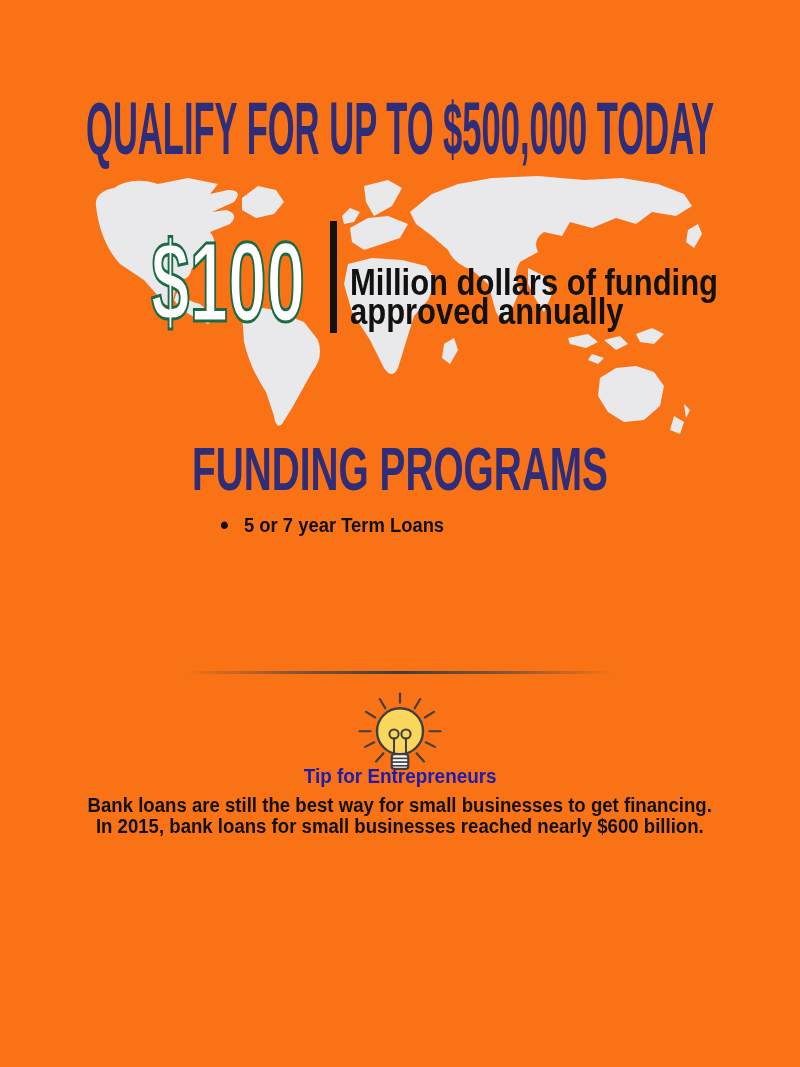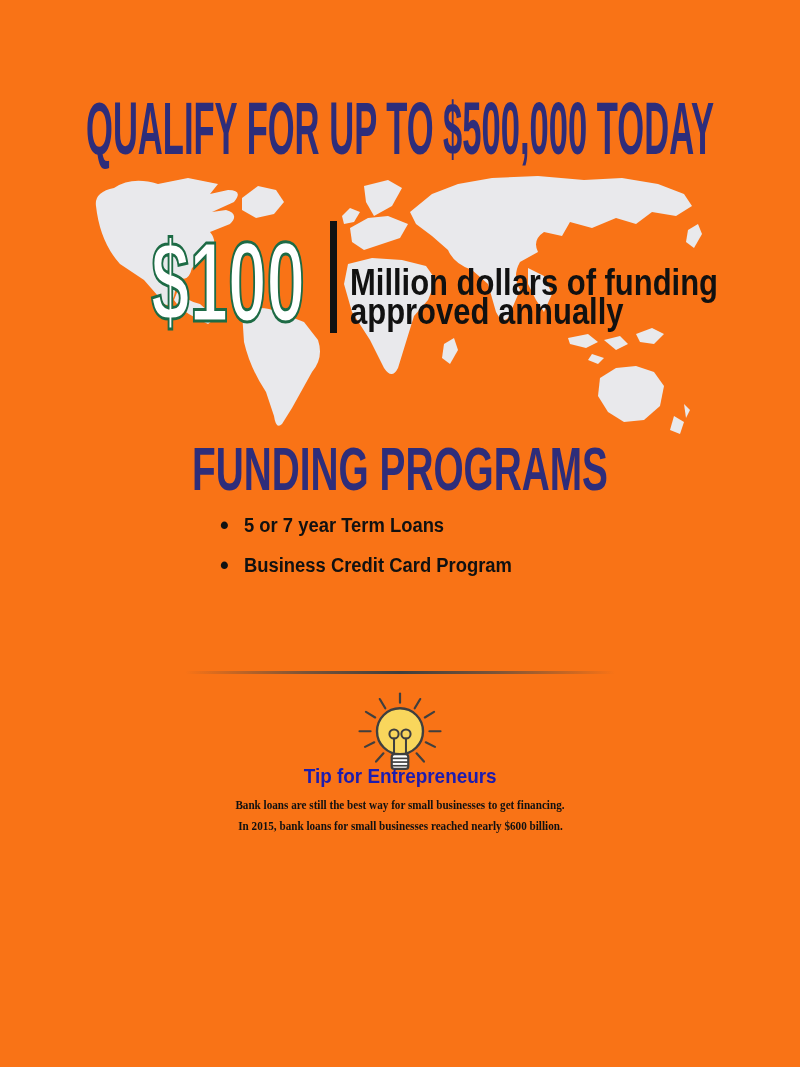--- a/index.html
+++ b/index.html
@@ -25,21 +25,21 @@
     font-size:20px;font-weight:bold;color:#111111;white-space:nowrap;}
   .programs-list li::before{content:"\2022";position:absolute;left:0;top:0;font-size:25px;color:#111;}
   .programs-list li .li-text{display:inline-block;transform:scaleX(0.92);transform-origin:left center;}
   .section-divider{position:absolute;left:185px;top:671px;width:430px;height:3px;border-radius:2px;
     background:linear-gradient(to right,rgba(70,70,70,0),rgba(70,70,70,0.7) 28%,#3e3e3e 50%,rgba(70,70,70,0.7) 72%,rgba(70,70,70,0));}
   .bulb-svg{position:absolute;left:354px;top:688px;width:92px;height:92px;}
   .tip-heading{position:absolute;left:0;top:764px;width:800px;text-align:center;
     font-size:21px;font-weight:bold;color:#1c1caf;}
   .tip-heading .center-squeeze{display:inline-block;transform:scaleX(0.9);transform-origin:center;white-space:nowrap;}
   .tip-body{position:absolute;left:0;top:795px;width:800px;text-align:center;
-    font-size:12px;line-height:20.5px;font-weight:bold;color:#111111;font-family:Liberation Serif, serif;}
+    font-size:20px;line-height:20.5px;font-weight:bold;color:#111111;}
   .tip-body .center-squeeze{display:inline-block;transform:scaleX(0.93);transform-origin:center;white-space:nowrap;}
 </style>
 </head>
 <body>
 
 <div class="poster">
 
   <svg class="map-bg" viewBox="0 0 616 266" aria-hidden="true">
     <g fill="#e9e9ec" stroke="none">
 
@@ -95,23 +95,20 @@
   </div>
 
   <svg class="programs-svg" viewBox="0 0 420 66">
     <text x="210" y="56" text-anchor="middle" font-size="61" textLength="416" lengthAdjust="spacingAndGlyphs">FUNDING PROGRAMS</text>
   </svg>
 
   <ul class="programs-list">
     <li>
       <span class="li-text">5 or 7 year Term Loans</span>
     </li>
-    <li>
-      <span class="li-text">Business Credit Card Program</span>
-    </li>
   </ul>
 
   <div class="section-divider"></div>
 
   <svg class="bulb-svg" viewBox="0 0 100 100" aria-hidden="true">
     <g stroke="#3f3f3f" stroke-width="2.4" stroke-linecap="round" fill="none">
       <line x1="50" y1="6" x2="50" y2="16"></line>
       <line x1="28" y1="12" x2="34" y2="22"></line>
       <line x1="72" y1="12" x2="66" y2="22"></line>
       <line x1="13" y1="26" x2="23" y2="32"></line>

